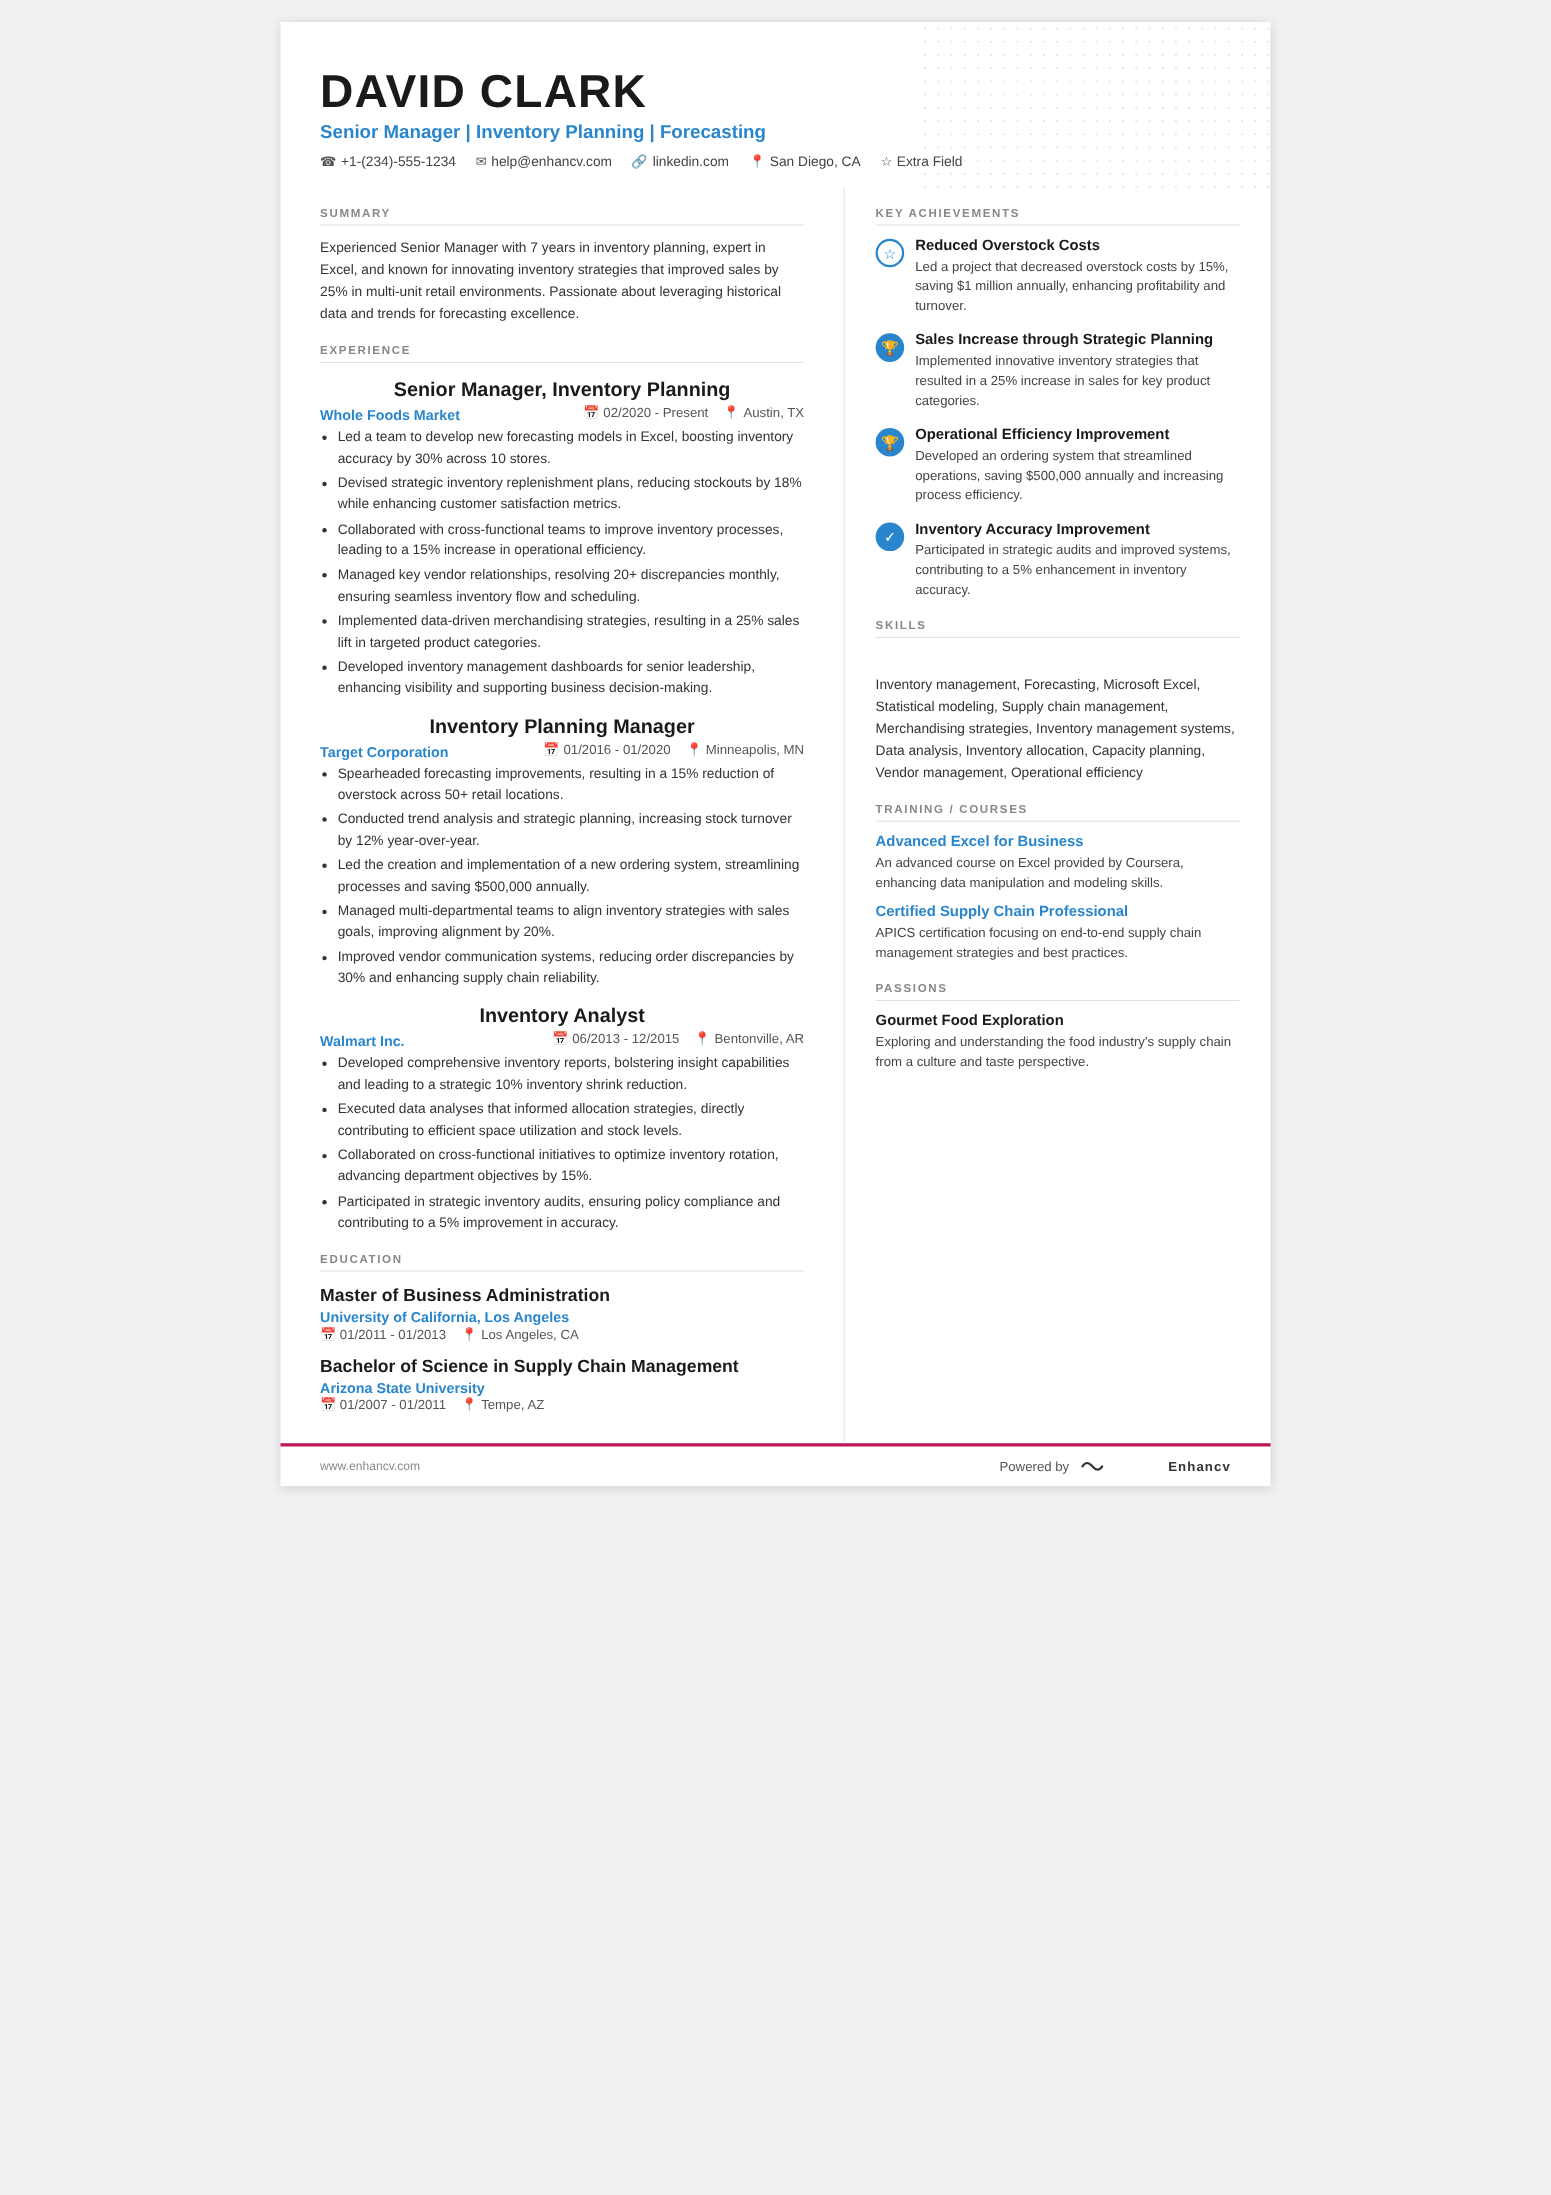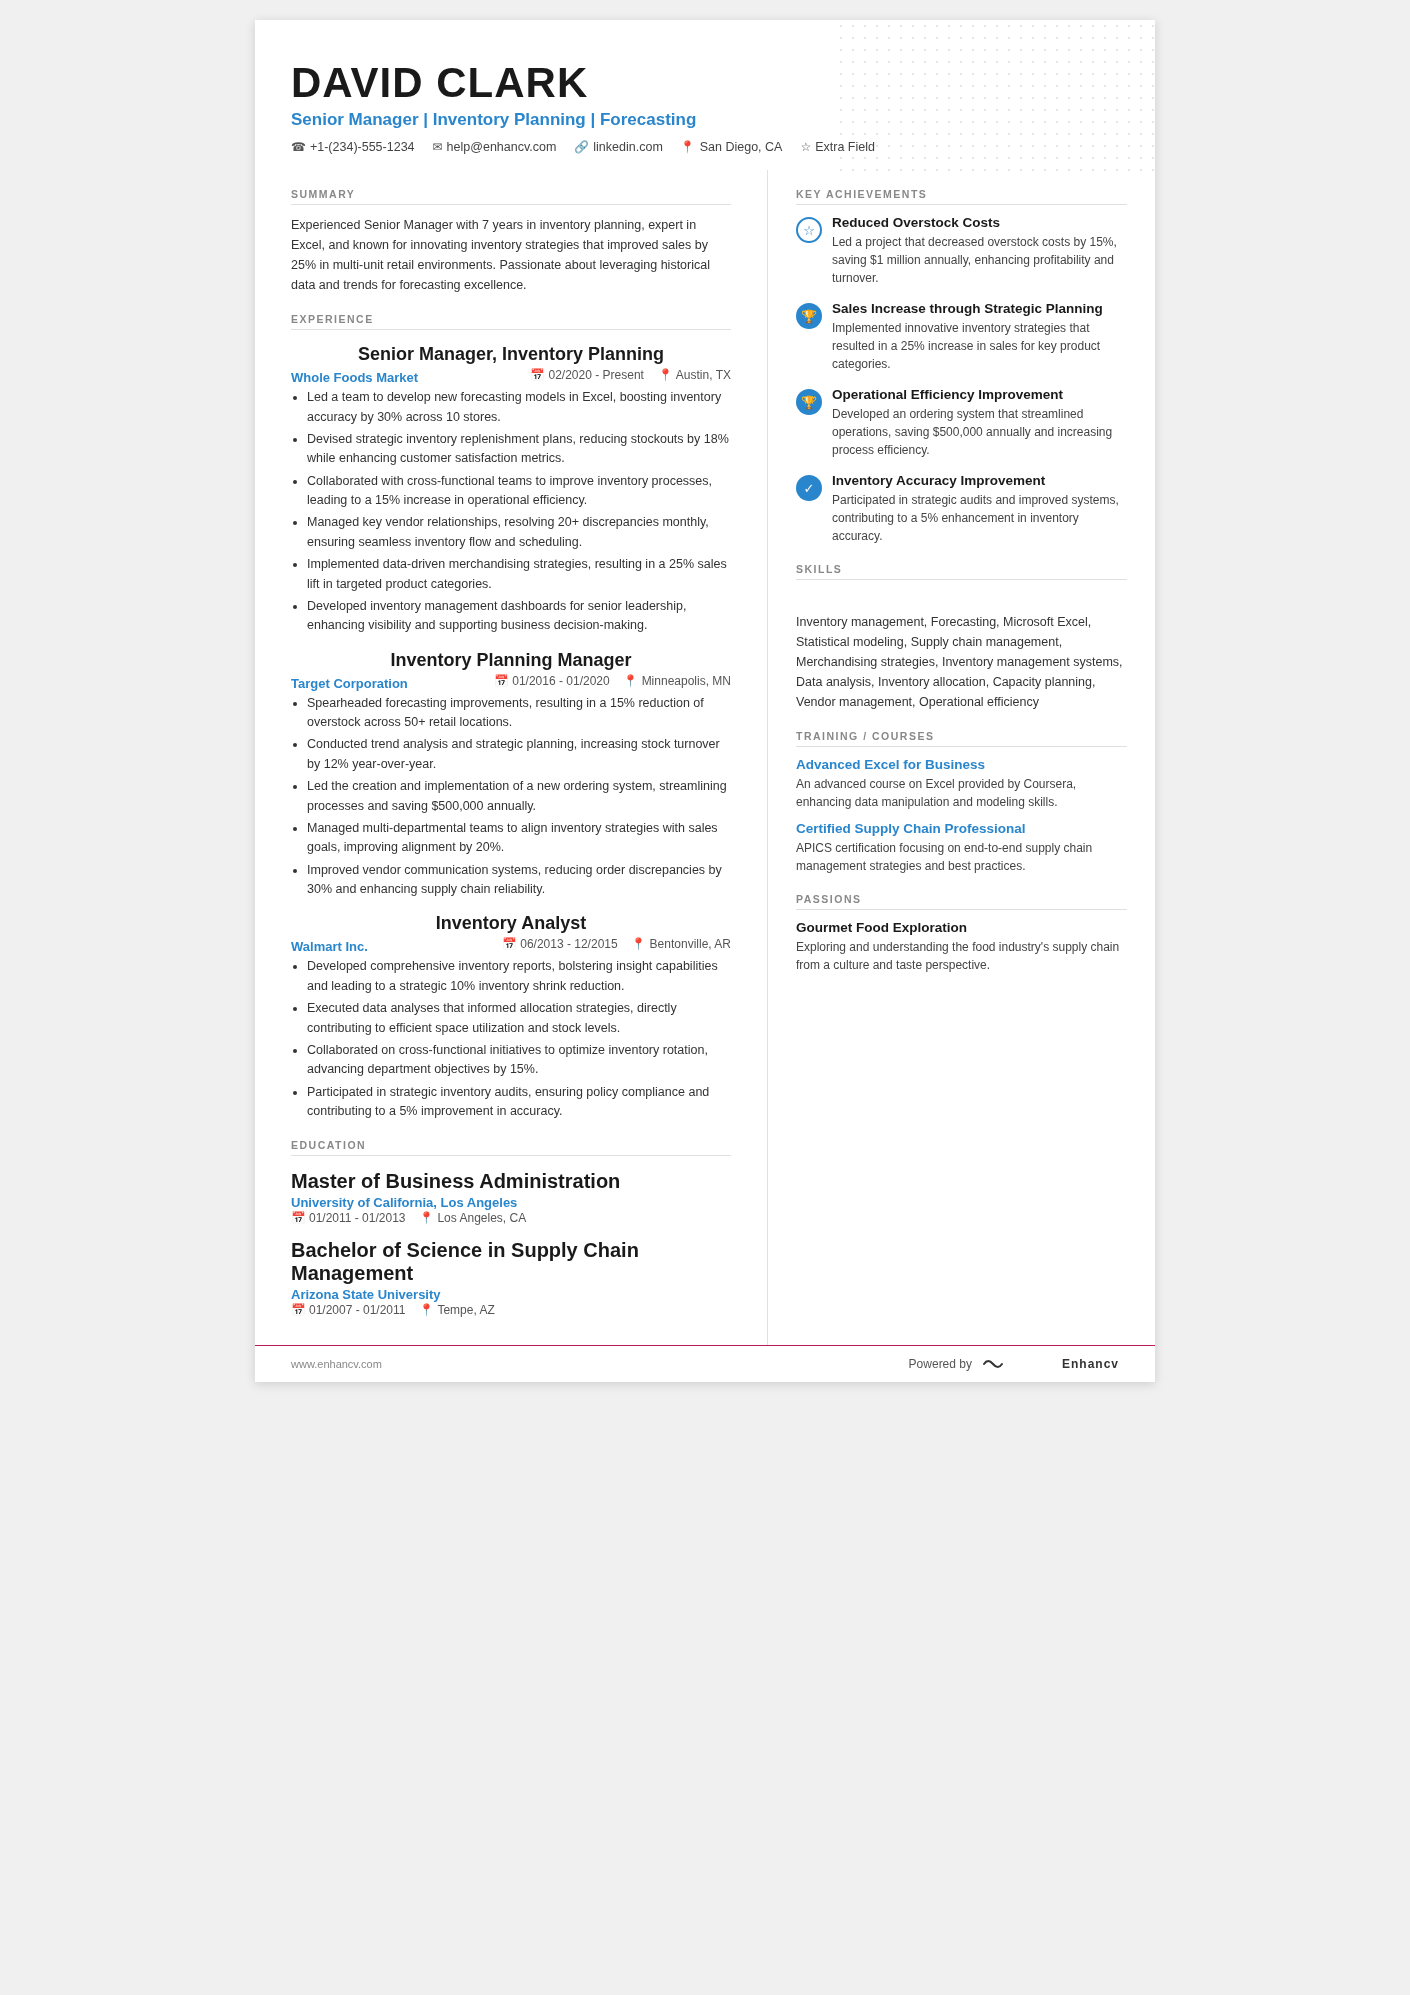--- a/index.html
+++ b/index.html
@@ -196,21 +196,21 @@
       color: #1a1a1a;
       margin-bottom: 3px;
       margin-top: 4px;
     }
     .passion-desc {
       font-size: 12px;
       color: #444;
       line-height: 1.5;
     }
     .edu-degree {
-      font-size: 20px;
+      font-size: 16px;
       font-weight: 700;
       color: #1a1a1a;
       margin-top: 14px;
       margin-bottom: 2px;
     }
     .edu-school {
       color: #2986cc;
       font-size: 13px;
       font-weight: 600;
     }
@@ -220,21 +220,21 @@
       gap: 14px;
       font-size: 12px;
       color: #555;
       margin-top: 1px;
     }
     .footer {
       display: flex;
       justify-content: space-between;
       align-items: center;
       padding: 10px 36px;
-      border-top: 1px solid #be185d;
+      border-top: 3px solid #be185d;
       font-size: 11px;
       color: #888;
     }
     .footer-brand {
       display: flex;
       align-items: center;
       gap: 10px;
       font-size: 12px;
       color: #555;
     }

